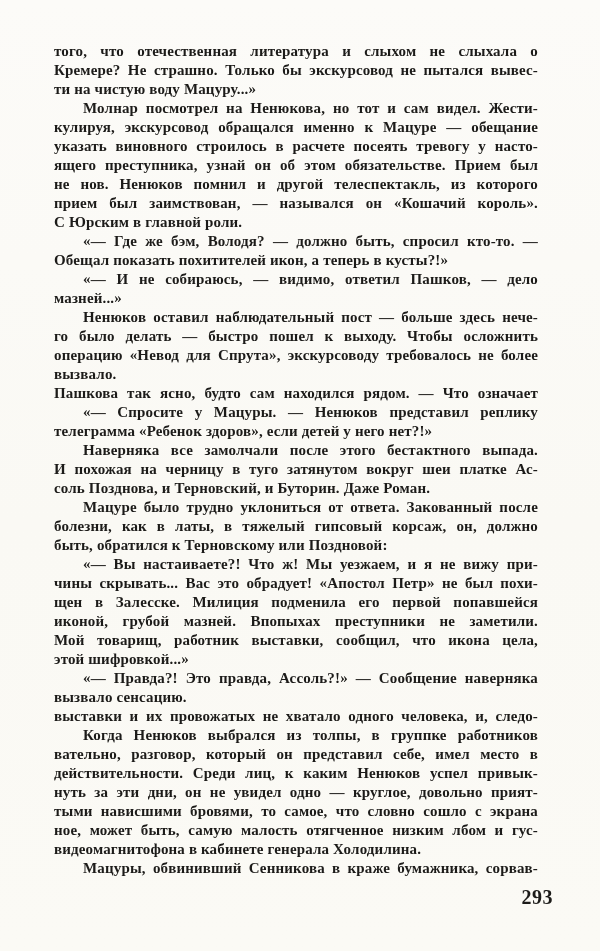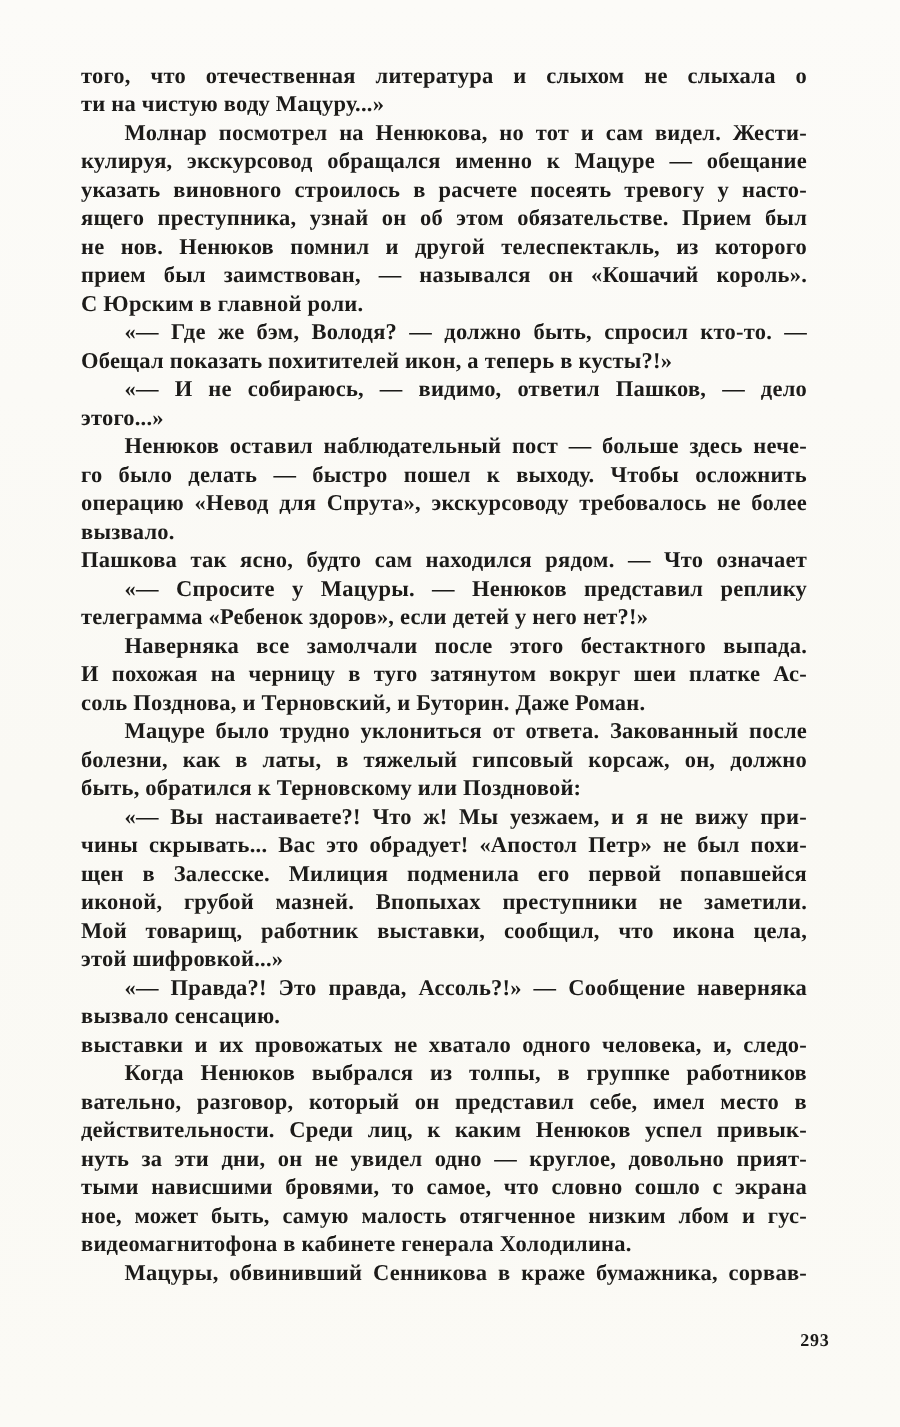--- a/index.html
+++ b/index.html
@@ -35,43 +35,44 @@
     overflow: visible;
   }
   .line.lastline { text-align-last: left; }
   .line.justlast { text-align-last: justify; }
   .line.indent { text-indent: 29px; }
   .page-number {
     position: absolute;
     top: 886px;
     right: 47px;
     color: #1c1b19;
-    font-size: 12px;
+    font-size: 20px;
     font-weight: bold;
     letter-spacing: 0.5px;
   }
 </style>
 </head>
 <body>
 
 <div class="page">
   <div class="text-block" id="text-block">
       <div class="line">того, что отечественная литература и слыхом не слыхала о</div>
+      <div class="line">Кремере? Не страшно. Только бы экскурсовод не пытался вывес-</div>
       <div class="line lastline">ти на чистую воду Мацуру...»</div>
       <div class="line indent">Молнар посмотрел на Ненюкова, но тот и сам видел. Жести-</div>
       <div class="line">кулируя, экскурсовод обращался именно к Мацуре — обещание</div>
       <div class="line">указать виновного строилось в расчете посеять тревогу у насто-</div>
       <div class="line">ящего преступника, узнай он об этом обязательстве. Прием был</div>
       <div class="line">не нов. Ненюков помнил и другой телеспектакль, из которого</div>
       <div class="line">прием был заимствован, — назывался он «Кошачий король».</div>
       <div class="line lastline">С Юрским в главной роли.</div>
       <div class="line indent">«— Где же бэм, Володя? — должно быть, спросил кто-то. —</div>
       <div class="line lastline">Обещал показать похитителей икон, а теперь в кусты?!»</div>
       <div class="line indent">«— И не собираюсь, — видимо, ответил Пашков, — дело</div>
-      <div class="line lastline">этого...»</div>
+      <div class="line lastline">мазней...»</div>
       <div class="line indent">Ненюков оставил наблюдательный пост — больше здесь нече-</div>
       <div class="line">го было делать — быстро пошел к выходу. Чтобы осложнить</div>
       <div class="line">операцию «Невод для Спрута», экскурсоводу требовалось не более</div>
       <div class="line lastline">вызвало.</div>
       <div class="line">Пашкова так ясно, будто сам находился рядом. — Что означает</div>
       <div class="line indent">«— Спросите у Мацуры. — Ненюков представил реплику</div>
       <div class="line lastline">телеграмма «Ребенок здоров», если детей у него нет?!»</div>
       <div class="line indent">Наверняка все замолчали после этого бестактного выпада.</div>
       <div class="line">И похожая на черницу в туго затянутом вокруг шеи платке Ас-</div>
       <div class="line lastline">соль Позднова, и Терновский, и Буторин. Даже Роман.</div>

